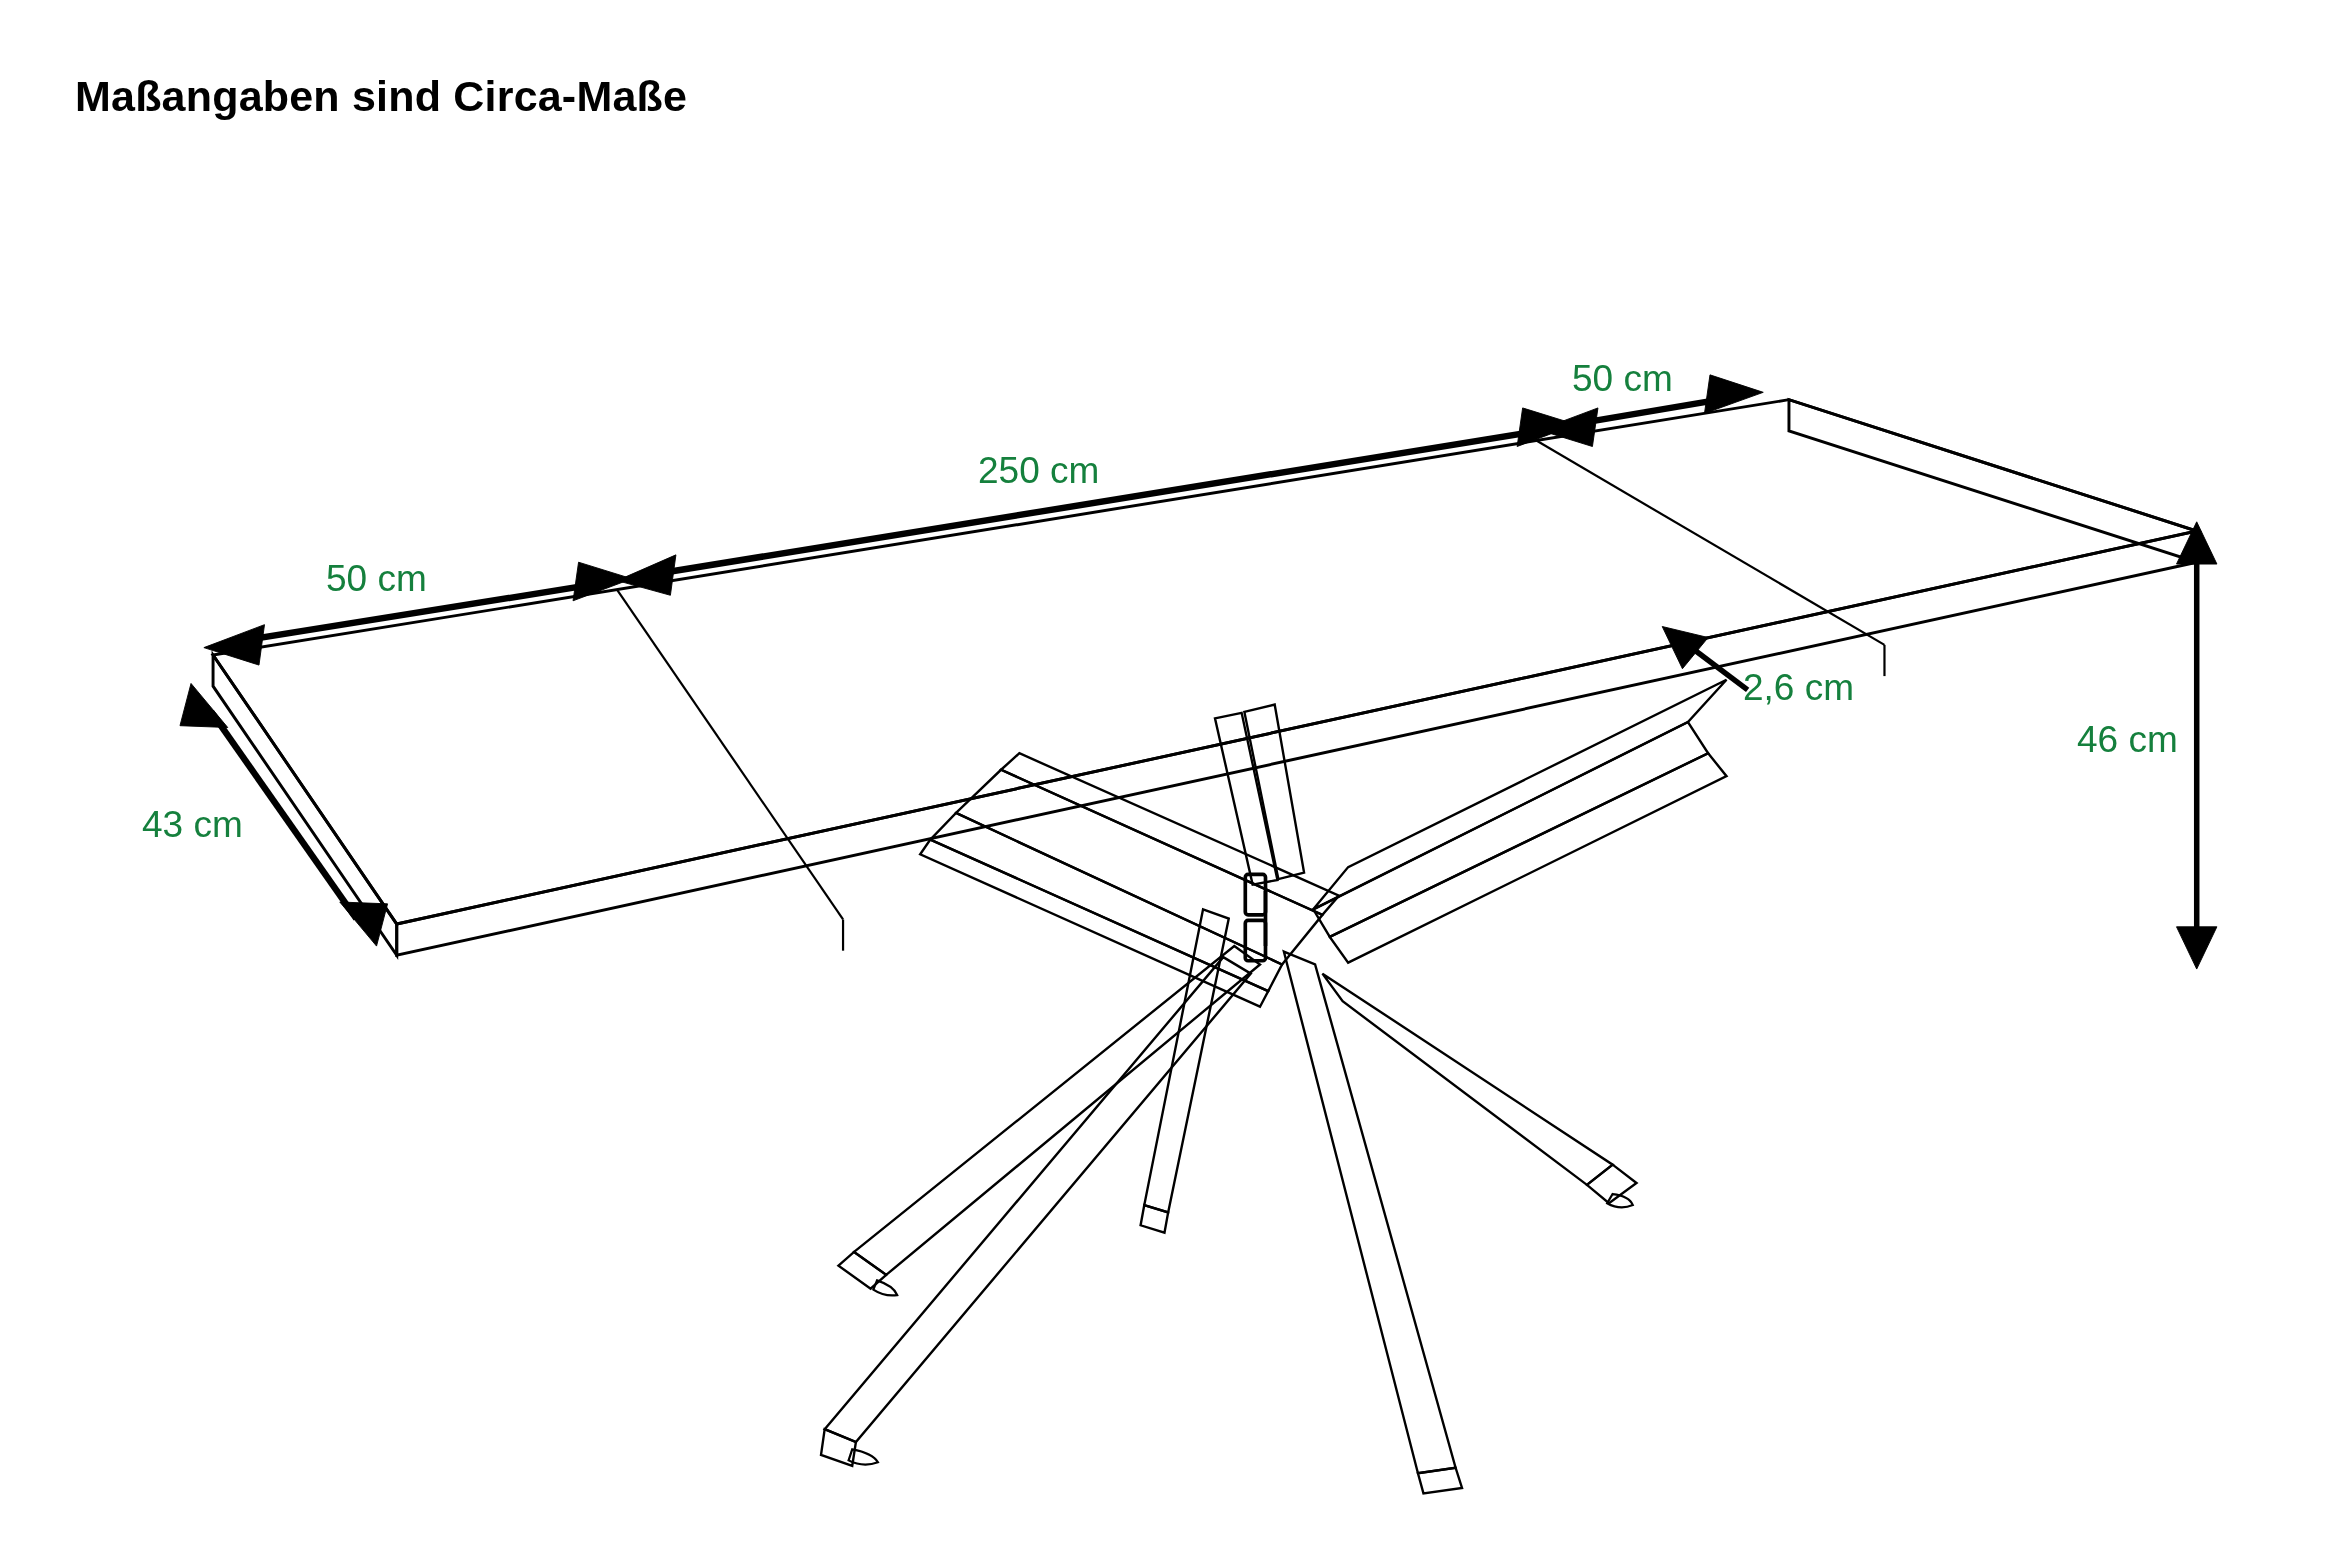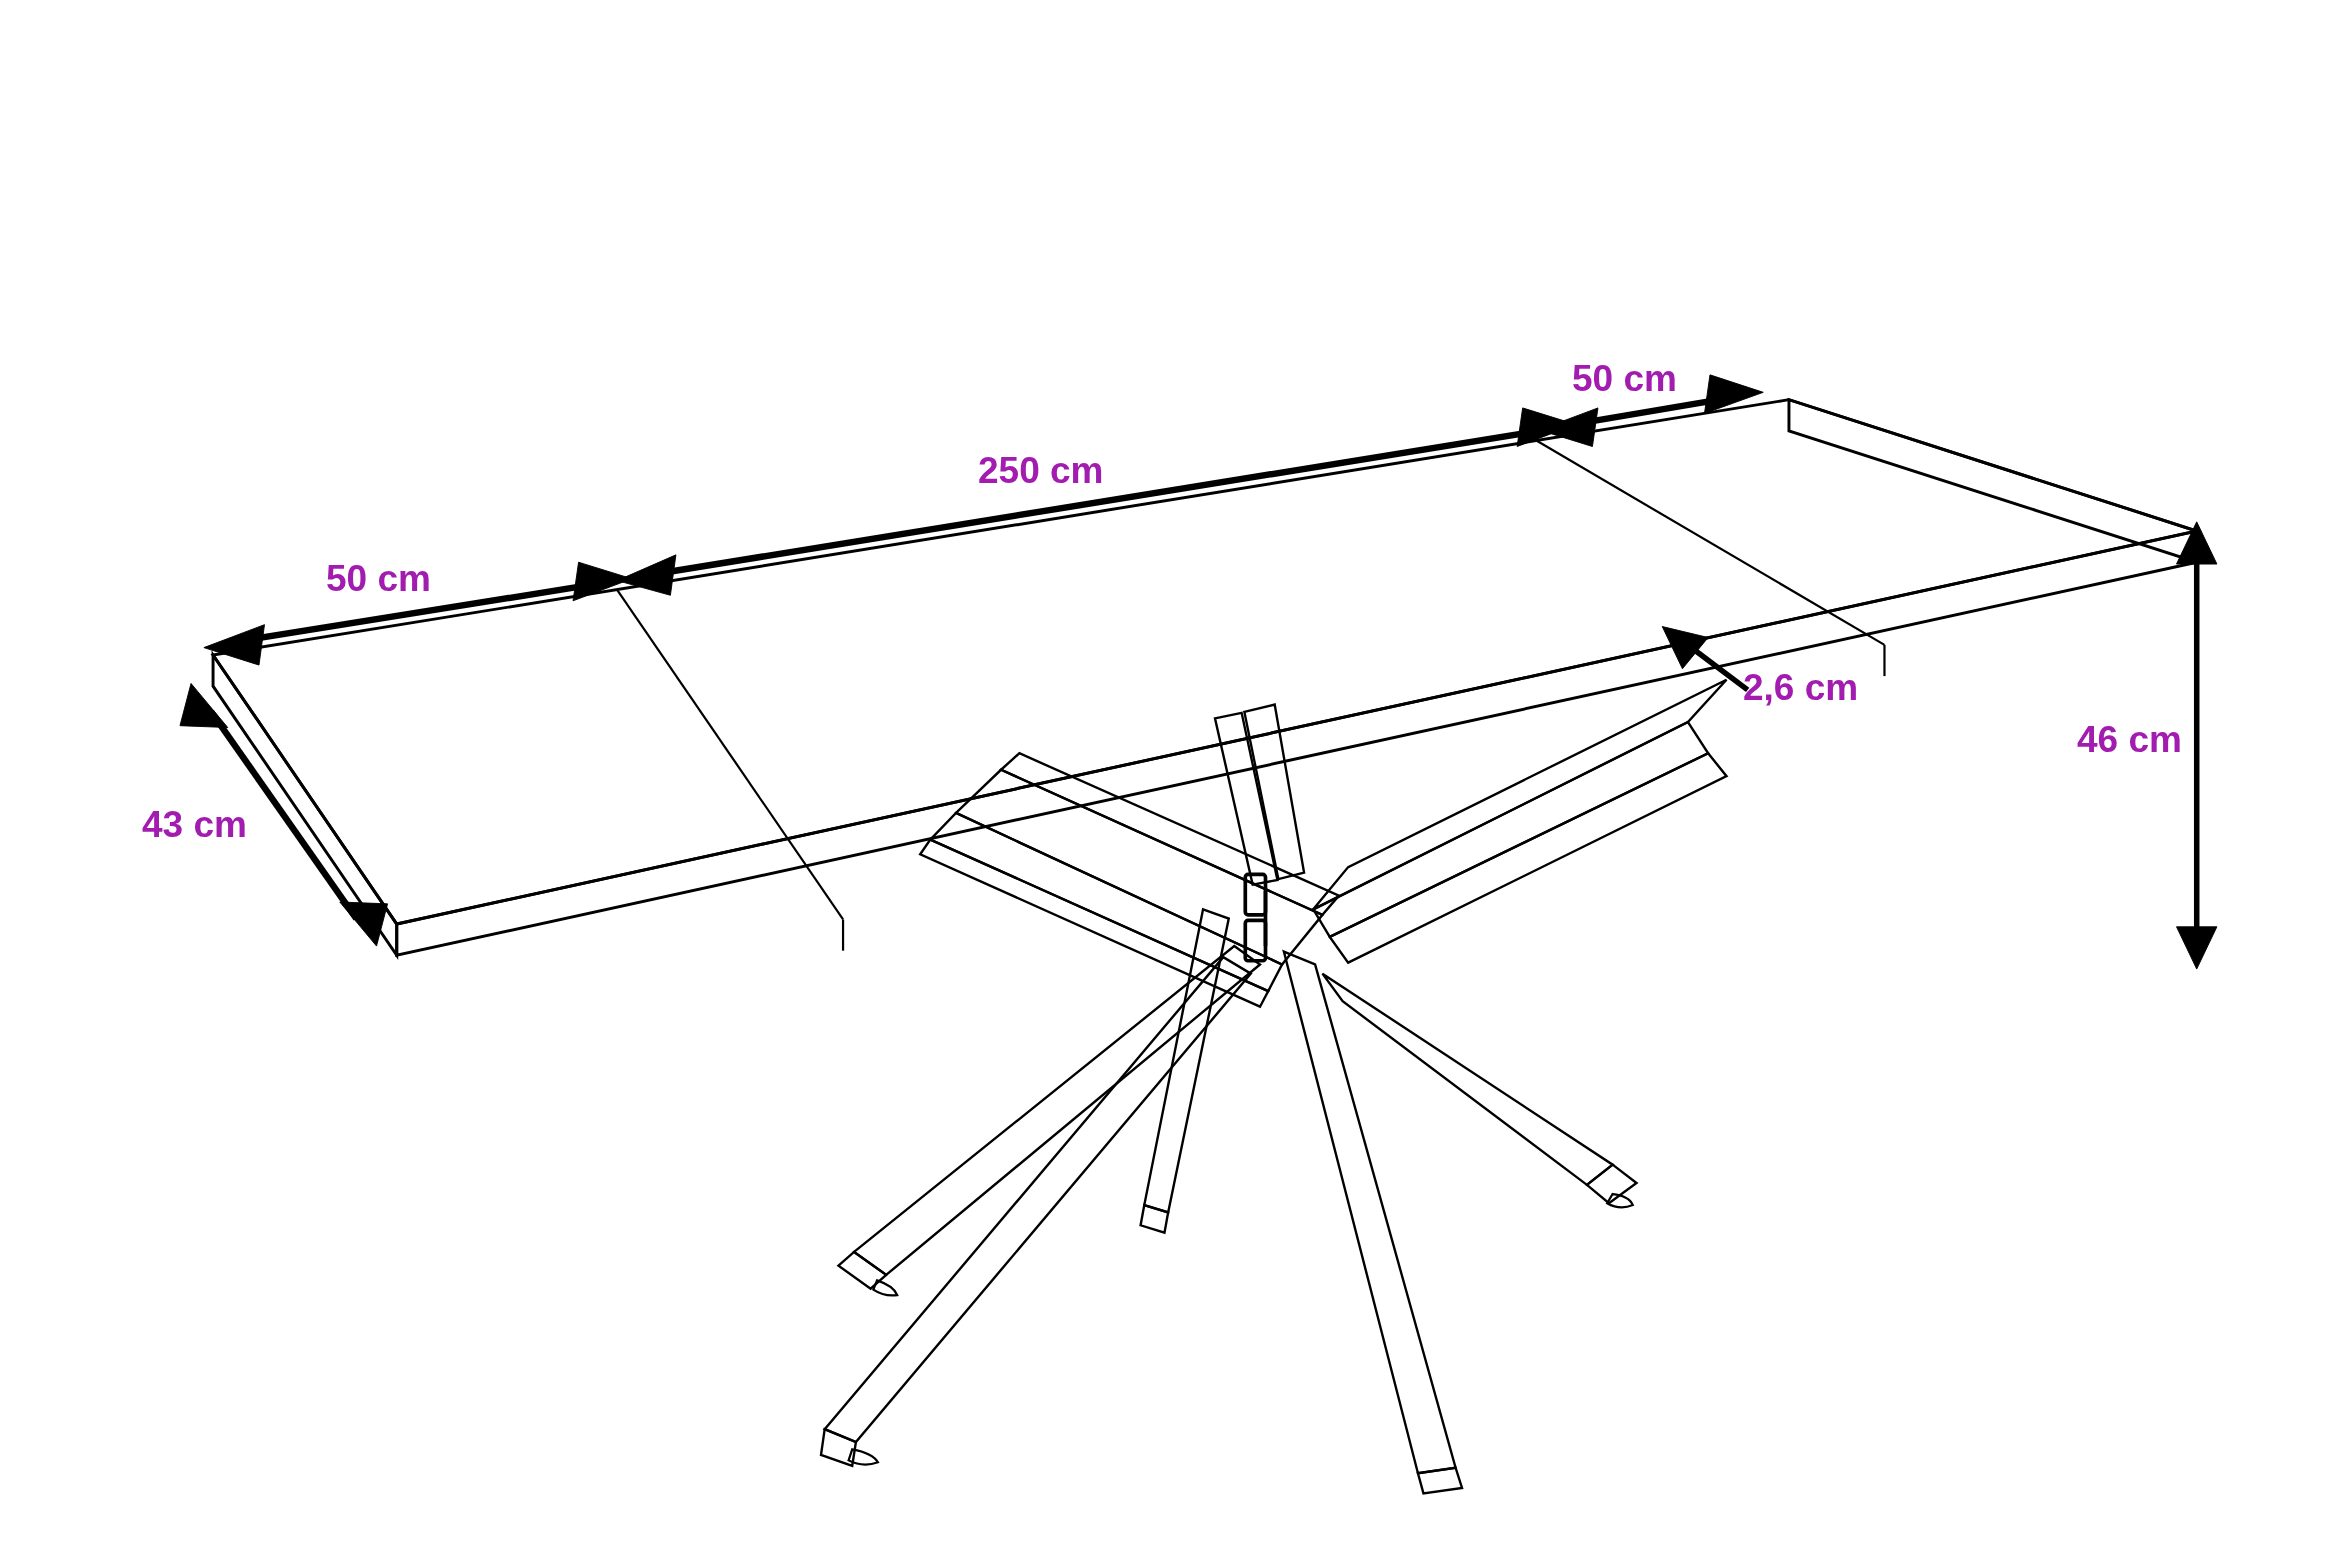--- a/index.html
+++ b/index.html
@@ -30,30 +30,31 @@
   #drawing {
     position: absolute;
     left: 0;
     top: 0;
     width: 2351px;
     height: 1568px;
   }
   .dim-label {
     position: absolute;
     font-size: 37px;
-    font-weight: bold;
-    color: #a21caf;
+    font-weight: normal;
+    color: #15803d;
     white-space: nowrap;
   }
 </style>
 </head>
 <body>
 
 <div id="page">
 
+  <div id="title">Maßangaben sind Circa-Maße</div>
 
   <svg id="drawing" viewBox="0 0 2560 1707">
 
     <g fill="none" stroke="#000000" stroke-width="3.2" stroke-linejoin="miter" stroke-linecap="butt">
 
       <polygon points="232,713 1948,435 2392,578 432,1006"></polygon>
 
       <polygon points="232,713 432,1006 432,1040 232,747"></polygon>
 
       <polygon points="432,1006 2392,578 2392,612 432,1040"></polygon>

